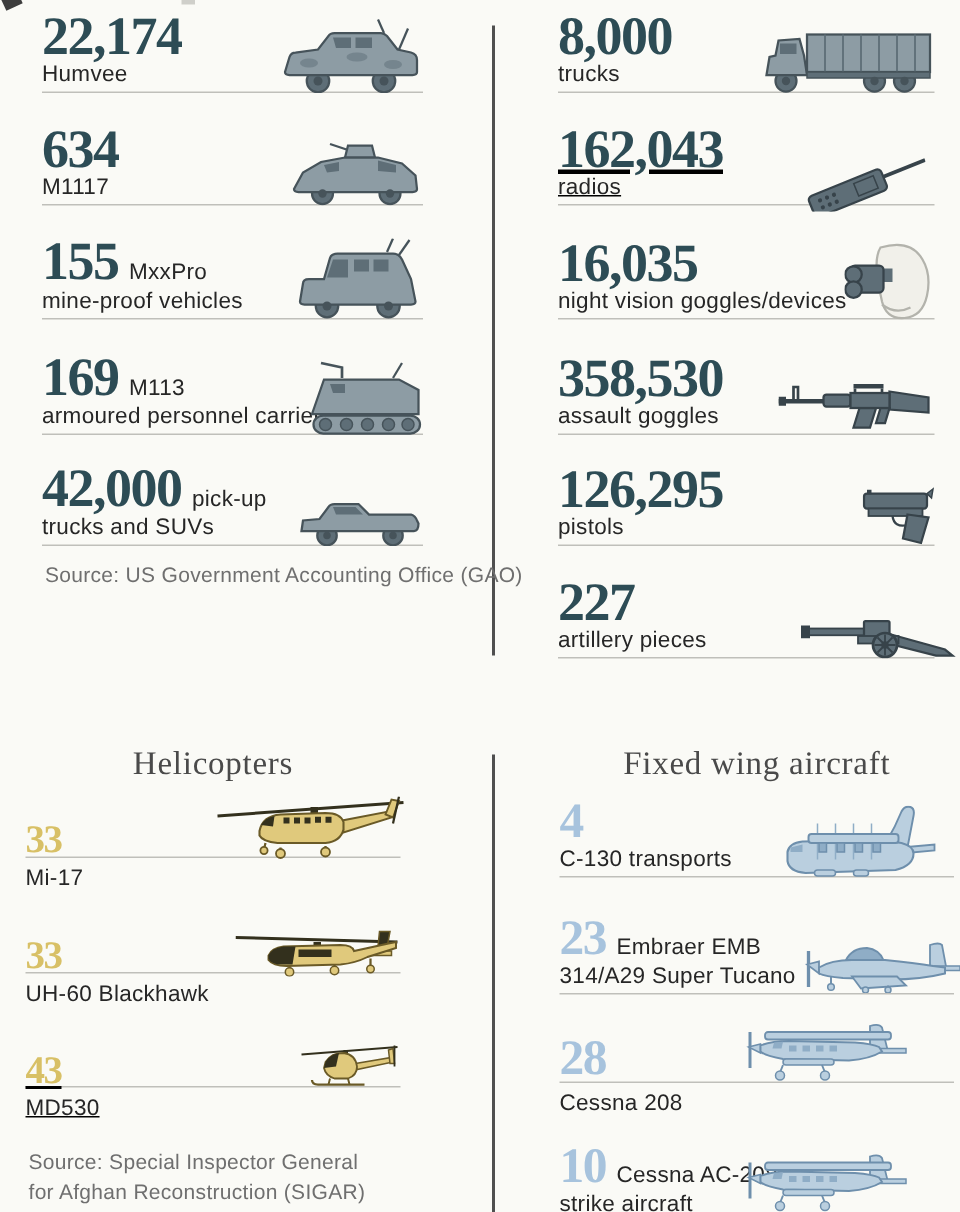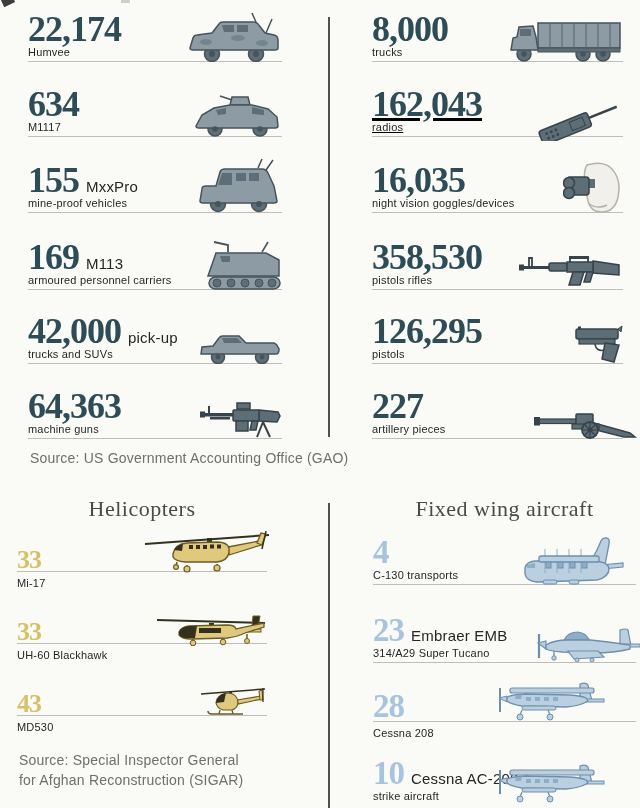--- a/index.html
+++ b/index.html
@@ -12,21 +12,21 @@
   .row{position:relative;display:flex;align-items:flex-end;border-bottom:1px solid var(--rule,#bfbfba)}
   .row.no-rule{border-bottom:none;align-items:flex-start}
   .rowB-top{position:relative;display:flex;align-items:flex-end;border-bottom:1px solid var(--rule,#bfbfba)}
   .txt{padding-bottom:2px}
   .numline{display:flex;align-items:baseline;gap:7px}
   .num{font-family:"Liberation Serif",serif;font-weight:700;letter-spacing:-1px;line-height:.84}
   .num.teal{font-size:36px;color:var(--teal,#2d4c55)}
   .num.gold{font-size:26px;color:var(--gold,#d8c066)}
   .num.blue{font-size:33px;color:var(--blue,#a7c3dd)}
   .suffix{font-size:15px;color:var(--label,#262626);letter-spacing:.2px}
-  .label{font-size:11px;color:var(--label,#262626);line-height:1.18;padding-top:2px;letter-spacing:.2px}
+  .label{font-size:15px;color:var(--label,#262626);line-height:1.18;padding-top:2px;letter-spacing:.2px}
   .label.below{padding-top:5px}
   .icon{position:absolute;line-height:0}
   .title{font-family:"Liberation Serif",serif;font-size:22px;color:var(--title,#4a4a4a);text-align:center;height:42px;padding-top:9px;letter-spacing:.5px}
   .source{color:var(--source,#6f6f6f);font-size:14px;white-space:nowrap;letter-spacing:.2px;line-height:1.4}
 </style>
 </head>
 <body>
 
 <div class="page">
   <div class="mark1"></div>
@@ -127,40 +127,20 @@
         </div>
         <div class="icon" style="right: 0px; bottom: -1px;"><svg width="84" height="32" viewBox="0 0 84 32">
  <circle cx="20" cy="25" r="6.5" fill="#5e6e77" stroke="#46535a" stroke-width="1.5"></circle>
             <circle cx="64" cy="25" r="6.5" fill="#5e6e77" stroke="#46535a" stroke-width="1.5"></circle>
  <path d="M3 22 L4 15 L15 14 L21 6 Q22 4 25 4 L41 4 L48 11 L76 11 Q79 12 80 15 L81 17 Q81 22 78 22 L6 22 Q3 22 3 22 Z" fill="#8d9ca4" stroke="#46535a" stroke-width="1.5"></path>
  <path d="M24 6 L39 6 L44 11 L26 11 Z" fill="#5e6e77"></path>
  <circle cx="20" cy="25" r="2.5" fill="#46535a"></circle>
             <circle cx="64" cy="25" r="2.5" fill="#46535a"></circle>
           </svg></div>
       </div>
-      <div class="row" style="height: 75px;">
-        <div class="txt">
-          <div class="numline">
-            <span class="num teal">64,363</span>
-          </div>
-          <div class="label">machine guns</div>
-        </div>
-        <div class="icon" style="right: 0px; bottom: -1px;"><svg width="82" height="40" viewBox="0 0 82 40">
- <rect x="1" y="14" width="32" height="3.5" fill="#37434a"></rect>
-            <rect x="0" y="12.5" width="5" height="6" fill="#37434a"></rect>
- <path d="M9 14 L9 7" stroke="#37434a" stroke-width="2"></path>
- <rect x="10" y="18" width="20" height="2.5" fill="#37434a"></rect>
- <path d="M59 11 L78 13 L80 17 L77 23 L59 22 Z" fill="#5e6e77" stroke="#37434a" stroke-width="1.5"></path>
- <rect x="33" y="11" width="26" height="11" rx="1" fill="#5e6e77" stroke="#37434a" stroke-width="1.5"></rect>
- <rect x="37" y="4" width="13" height="6" fill="#5e6e77" stroke="#37434a" stroke-width="1.5"></rect>
- <rect x="36" y="22" width="12" height="10" fill="#5e6e77" stroke="#37434a" stroke-width="1.5"></rect>
- <path d="M52 22 L58 22 L56 31 L50 31 Z" fill="#5e6e77" stroke="#37434a" stroke-width="1.5"></path>
- <path d="M63 23 L57 38 M63 23 L70 38" stroke="#37434a" stroke-width="2" fill="none"></path>
-          </svg></div>
-      </div>
       <div class="source" style="margin-top: 10px; padding-left: 2px;">Source: US Government Accounting Office (GAO)</div>
     </section>
   <section class="col" id="sec-tr" style="left:372px;top:0;width:251px">
       <div class="row" style="height: 62px;">
         <div class="txt">
           <div class="numline">
             <span class="num teal">8,000</span>
           </div>
           <div class="label">trucks</div>
         </div>
@@ -213,21 +193,21 @@
  <rect x="4" y="18" width="22" height="18" rx="3" fill="#5e6e77" stroke="#37434a" stroke-width="1.5"></rect>
  <circle cx="6" cy="24" r="5.5" fill="#5e6e77" stroke="#37434a" stroke-width="1.5"></circle>
  <circle cx="6" cy="34" r="5.5" fill="#5e6e77" stroke="#37434a" stroke-width="1.5"></circle>
           </svg></div>
       </div>
       <div class="row" style="height: 77px;">
         <div class="txt">
           <div class="numline">
             <span class="num teal">358,530</span>
           </div>
-          <div class="label">pistols rifles</div>
+          <div class="label">assault goggles</div>
         </div>
         <div class="icon" style="right: 0px; bottom: 2px;"><svg width="104" height="34" viewBox="0 0 104 34">
  <path d="M74 8 L100 12 L100 22 L74 20 Z" fill="#5e6e77" stroke="#37434a" stroke-width="1.5"></path>
  <rect x="0" y="13" width="30" height="3" fill="#37434a"></rect>
             <rect x="0" y="11.5" width="5" height="6" fill="#37434a"></rect>
  <path d="M10 13 L10 5 L13 5 L13 13" fill="none" stroke="#37434a" stroke-width="1.8"></path>
  <rect x="30" y="10" width="18" height="8" rx="2" fill="#5e6e77" stroke="#37434a" stroke-width="1.5"></rect>
  <rect x="48" y="9" width="26" height="10" fill="#5e6e77" stroke="#37434a" stroke-width="1.5"></rect>
  <rect x="50" y="3" width="20" height="3" fill="#37434a"></rect>
             <path d="M51 6 L51 9 M69 6 L69 9" stroke="#37434a" stroke-width="1.8"></path>
@@ -313,21 +293,21 @@
  <path d="M36 25 L36 29 M66 24 L66 28" stroke="#6a5a27" stroke-width="1.5"></path>
  <circle cx="36" cy="29" r="2.8" fill="#e0c97c" stroke="#6a5a27" stroke-width="1"></circle>
               <circle cx="66" cy="28" r="2.8" fill="#e0c97c" stroke="#6a5a27" stroke-width="1"></circle>
  <path d="M22 18 Q24 13 32 12 L70 11 Q78 11 79 15 L102 10 L107 9 L107 13 L88 19 Q80 23 70 24 L34 25 Q25 25 22 21 Z" fill="#e0c97c" stroke="#6a5a27" stroke-width="1.3"></path>
  <path d="M22 18 Q24 13 32 12 L40 12 L38 24 L28 24 Q23 23 22 20 Z" fill="#33301d"></path>
  <rect x="42" y="14" width="22" height="5" fill="#33301d"></rect>
             </svg></div>
         </div>
         <div class="label below">UH-60 Blackhawk</div>
       </div>
-      <div class="rowB" style="margin-bottom: 11px;">
+      <div class="rowB" style="margin-bottom: 11px; text-decoration: underline;">
         <div class="rowB-top" style="height: 43px;">
           <div class="numline">
             <span class="num gold">43</span>
           </div>
           <div class="icon" style="right: 0px; bottom: -1px;"><svg width="76" height="30" viewBox="0 0 76 30">
  <path d="M10 8 L74 3" stroke="#33301d" stroke-width="1.5"></path>
               <rect x="38" y="5" width="3" height="5" fill="#33301d"></rect>
  <path d="M46 14 L70 10 L71 13 L47 18 Z" fill="#e0c97c" stroke="#6a5a27" stroke-width="1.1"></path>
  <path d="M68 5 L71 4 L72 14 L69 14 Z" fill="#e0c97c" stroke="#6a5a27" stroke-width="1"></path>
  <path d="M72 2 L72 16" stroke="#33301d" stroke-width="1.2"></path>

